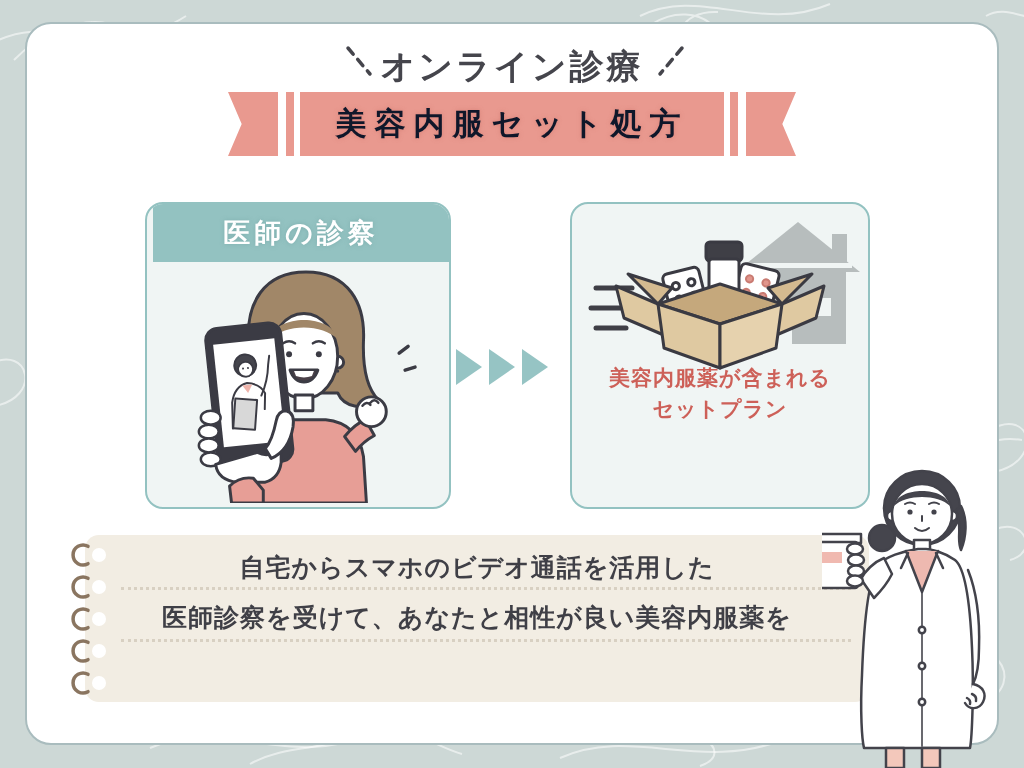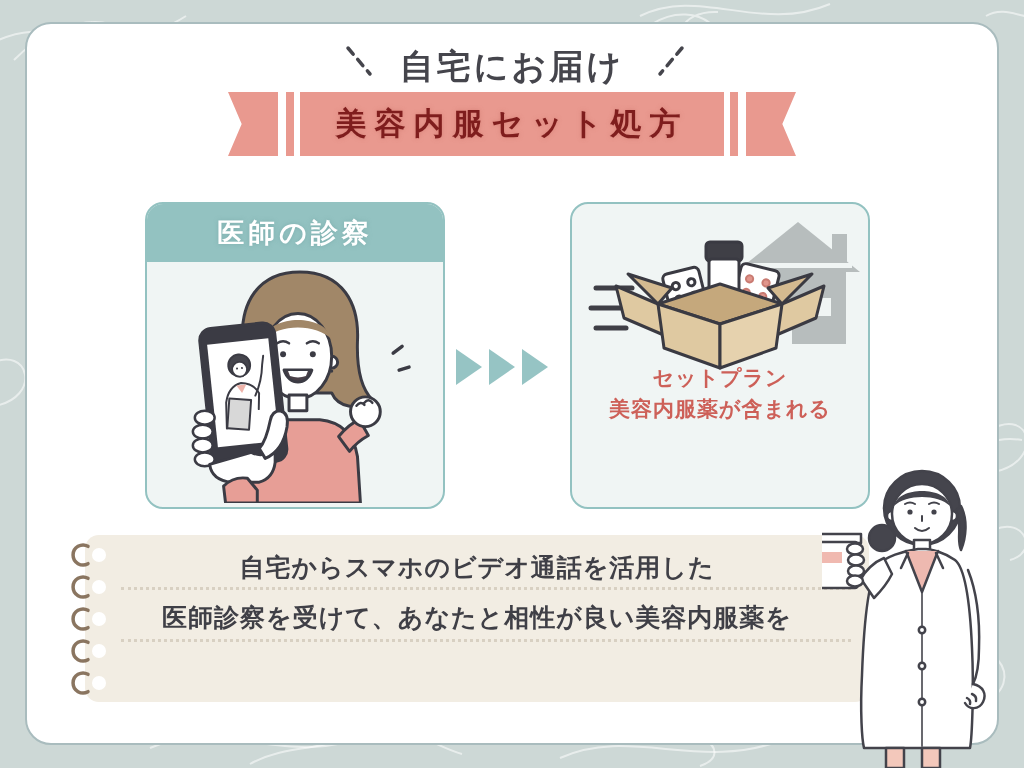--- a/index.html
+++ b/index.html
@@ -13,27 +13,27 @@
            font-size:34px;font-weight:bold;color:#45454c;letter-spacing:3px;}
   .slash{position:absolute;top:44px;width:30px;height:34px;z-index:2;}
   .slash.l{left:344px;} .slash.r{left:656px;}
   
   .ribbon{position:absolute;left:228px;top:92px;width:568px;height:64px;z-index:2;}
   .tail{position:absolute;top:0;width:72px;height:64px;
         background:linear-gradient(90deg,#e9998f 0 50px,transparent 50px 58px,#e9998f 58px 66px,transparent 66px 72px);
         clip-path:polygon(0 0,100% 0,100% 100%,0 100%,19% 50%);}
   .tail.left{left:0;} .tail.right{right:0;transform:scaleX(-1);}
   .band{position:absolute;left:72px;right:72px;top:0;bottom:0;background:#e9998f;
-        display:flex;align-items:center;justify-content:center;color:#7f1d1d;
+        display:flex;align-items:center;justify-content:center;color:#0f172a;
         font-size:31px;font-weight:bold;letter-spacing:8px;
         text-shadow:0 0 4px rgba(200,110,100,.55);}
   
   .step{position:absolute;top:202px;width:296px;height:303px;border:2px solid #93c2c1;
         border-radius:18px;background:#f0f5f4;overflow:hidden;z-index:2;}
-  .step.s1{left:145px;} .step.s2{left:570px;}
+  .step.s1{left:145px;padding-left:6px;} .step.s2{left:570px;}
   .step-header{height:58px;background:#93c2c1;color:#fff;font-size:27px;font-weight:bold;
         letter-spacing:4px;display:flex;align-items:center;justify-content:center;
         text-shadow:0 0 4px rgba(110,160,160,.6);}
   .step-body{position:relative;height:241px;}
   .step-body svg{position:absolute;left:0;top:0;}
   .caption{position:absolute;left:0;right:0;top:158px;text-align:center;
         color:#cd6058;font-weight:bold;font-size:21px;line-height:31px;letter-spacing:1px;}
   
   .arrows{position:absolute;left:456px;top:349px;display:flex;gap:7px;z-index:2;}
   .arrow{width:0;height:0;border-top:18px solid transparent;border-bottom:18px solid transparent;
@@ -70,21 +70,21 @@
     <path d="M 560,758 C 630,726 700,772 782,740"></path>
     <path d="M 640,744 C 690,716 740,752 700,766"></path>
     <path d="M 930,656 C 990,622 1034,684 980,704"></path>
   </svg>
 
   <div class="card"></div>
 
   <svg class="slash l" viewBox="0 0 30 34">
     <path d="M 4,4 L 26,30" stroke="#45454c" stroke-width="3.5" stroke-linecap="round" stroke-dasharray="8 7" fill="none"></path>
   </svg>
-  <div class="eyebrow">自宅にお届け</div>
+  <div class="eyebrow">オンライン診療</div>
   <svg class="slash r" viewBox="0 0 30 34">
     <path d="M 26,4 L 4,30" stroke="#45454c" stroke-width="3.5" stroke-linecap="round" stroke-dasharray="8 7" fill="none"></path>
   </svg>
 
   <div class="ribbon">
     <div class="tail left"></div>
     <div class="tail right"></div>
     <div class="band">
       <span>美容内服セット処方</span>
     </div>
@@ -199,22 +199,22 @@
           <polygon points="80,94 50,64 94,78" fill="#d4ba90"></polygon>
           <polygon points="204,94 234,64 190,78" fill="#d4ba90"></polygon>
           <polygon points="80,94 142,74 204,94 142,114" fill="#c5a87c"></polygon>
           <polygon points="80,94 38,76 46,108 88,126" fill="#dfc9a1"></polygon>
           <polygon points="204,94 246,76 238,108 196,126" fill="#dfc9a1"></polygon>
           <polygon points="80,94 142,114 142,158 86,138" fill="#dfc9a1"></polygon>
           <polygon points="204,94 142,114 142,158 198,138" fill="#e6d2ae"></polygon>
         </g>
       </svg>
       <div class="caption">
+        <div>美容内服薬が含まれる</div>
         <div>セットプラン</div>
-        <div>美容内服薬が含まれる</div>
       </div>
     </div>
   </div>
 
   <div class="note">
     <svg class="rings" width="46" height="156" viewBox="0 0 46 156">
       <g>
         <circle cx="36" cy="14" r="7" fill="#fff"></circle>
           <circle cx="36" cy="46" r="7" fill="#fff"></circle>
         <circle cx="36" cy="78" r="7" fill="#fff"></circle>

